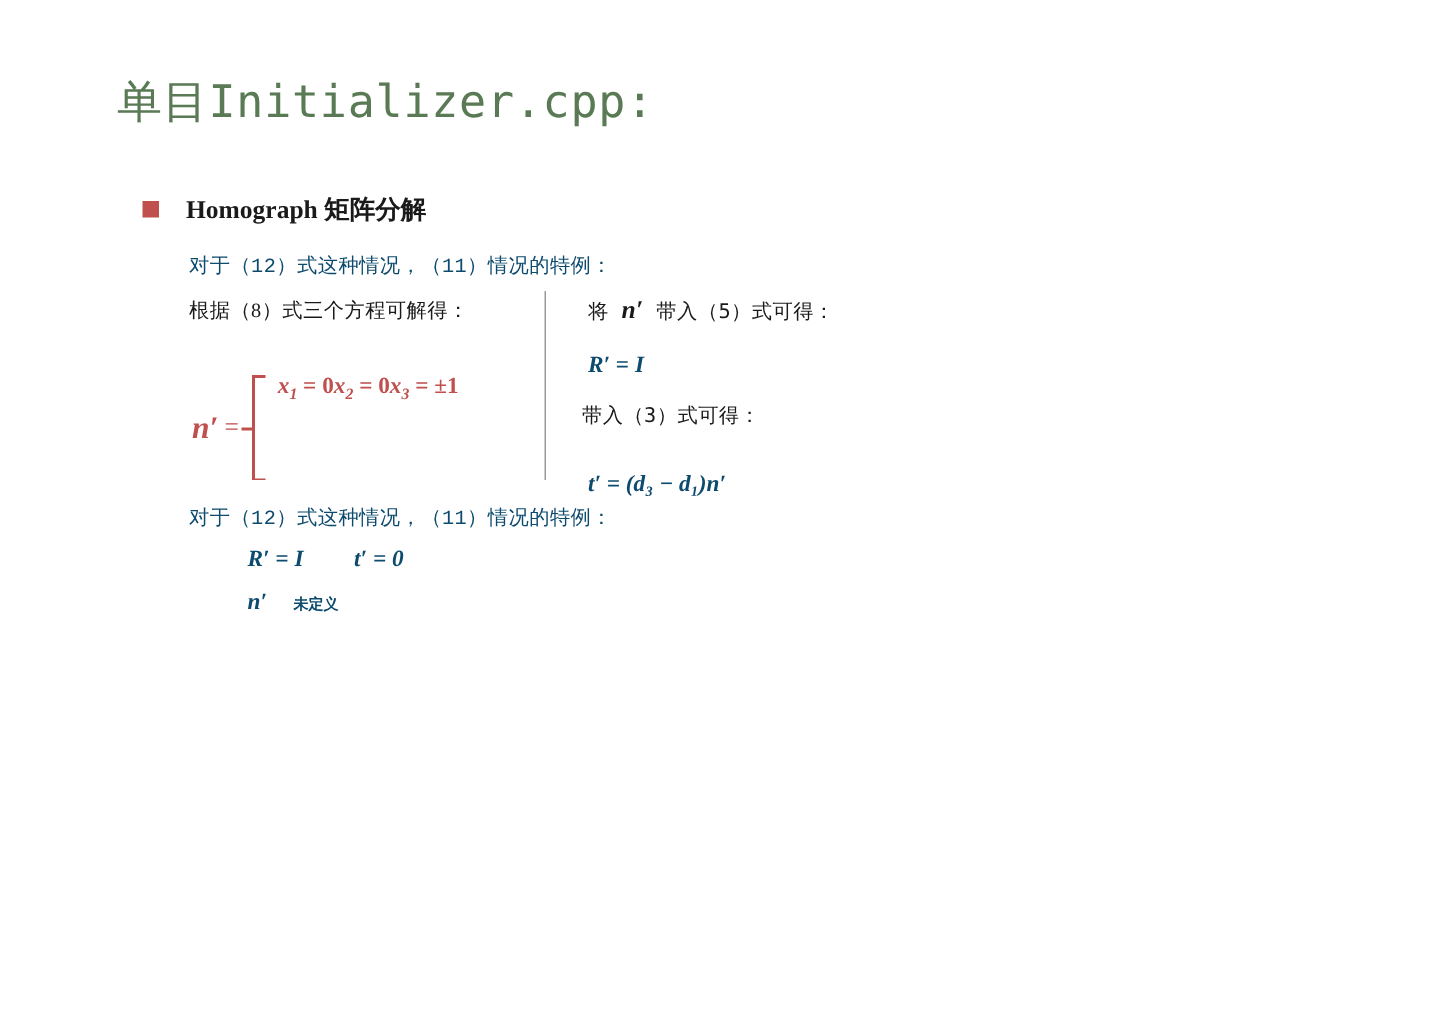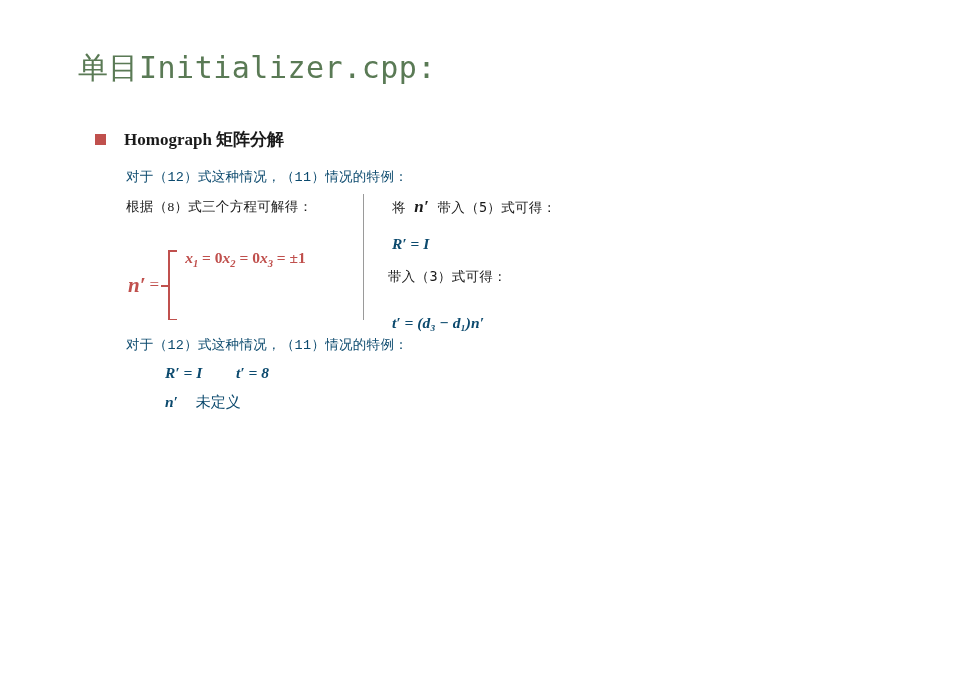--- a/index.html
+++ b/index.html
@@ -243,21 +243,21 @@
         <span class="op">±1</span>
       </span>
     </span>
   </div>
 
   <div class="note note-13">对于（12）式这种情况，（11）情况的特例：</div>
 
   <div class="formula f-bottom-1">
     <span>R′ = I</span>
     <span style="display:inline-block;width:26px;"></span>
-    <span>t′ = 8</span>
+    <span>t′ = 0</span>
   </div>
   <div class="formula f-bottom-2">
     <span>n′</span>
     <span style="display:inline-block;width:10px;"></span>
-    <span style="font-style:normal;font-weight:normal;font-family:'DejaVu Sans Mono', monospace;font-size:15px;">未定义</span>
+    <span style="font-style:normal;font-weight:bold;font-family:'DejaVu Sans Mono', monospace;font-size:10px;">未定义</span>
   </div>
 
 </div>
 
 </body></html>

